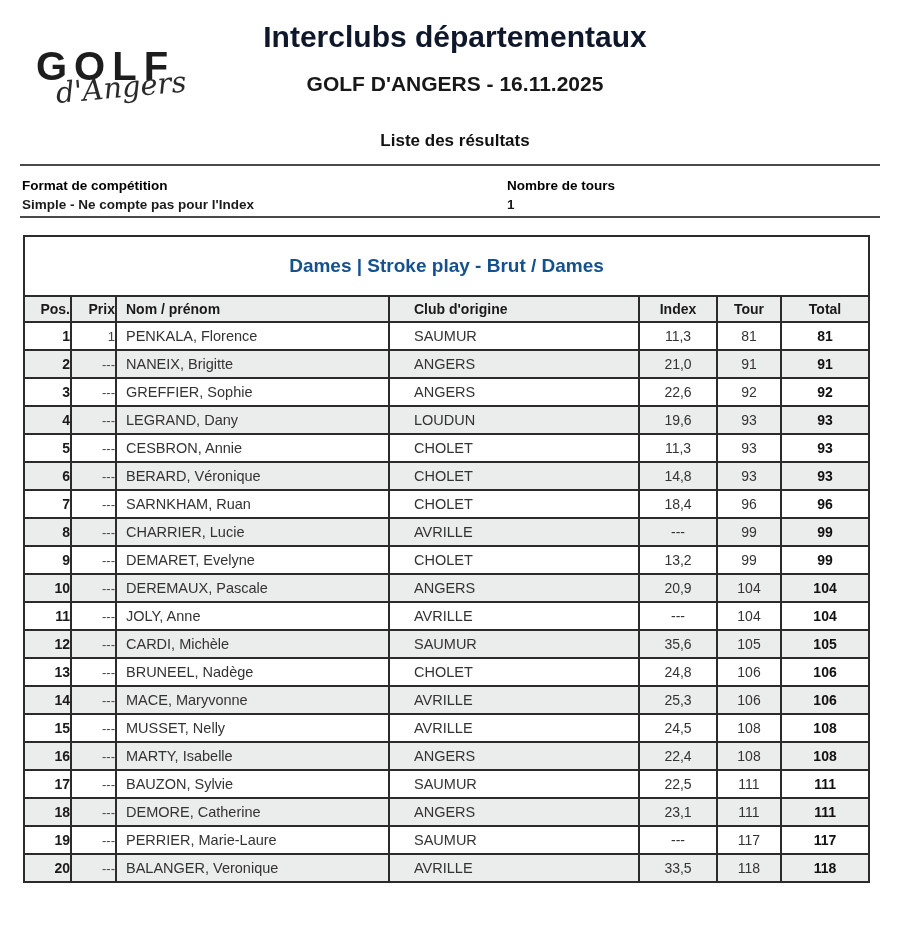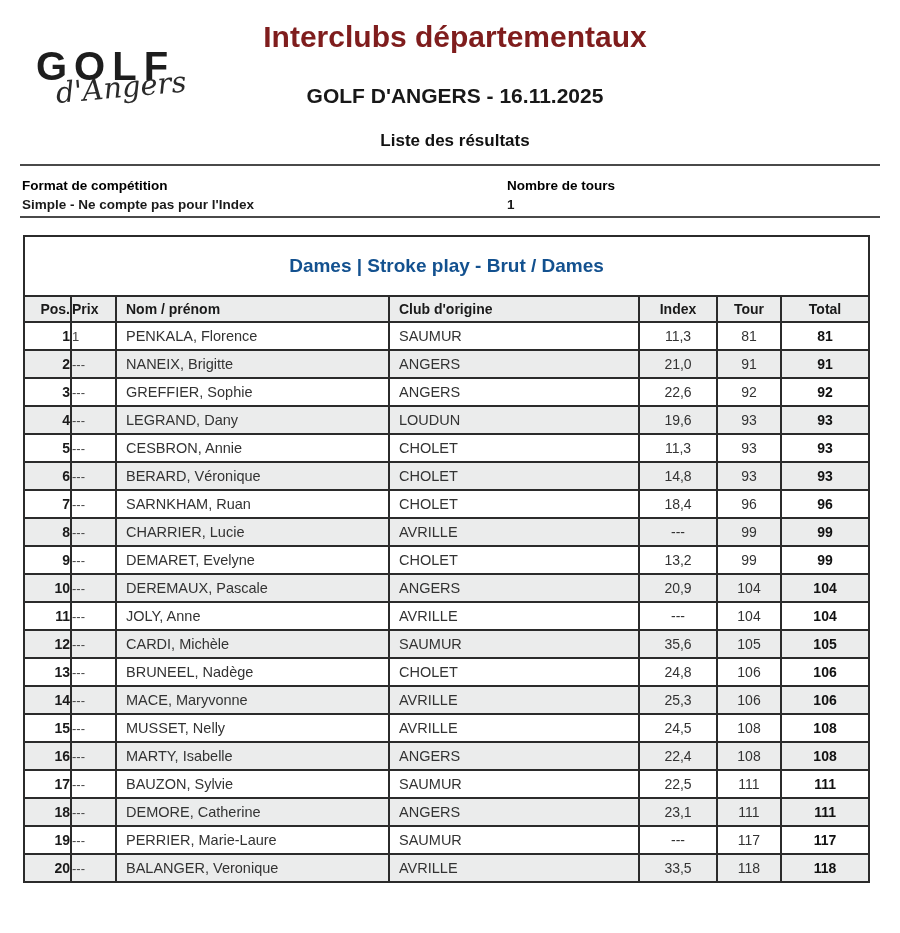--- a/index.html
+++ b/index.html
@@ -14,22 +14,22 @@
   .logo-golf {
     font-size:40px; font-weight:bold; letter-spacing:7px;
     color:#1d1d1d; line-height:1;
   }
   .logo-script {
     font-family:"DejaVu Serif", serif; font-style:italic;
     font-size:29px; color:#2a2a2a; margin-top:-10px; margin-left:20px;
     transform:rotate(-5deg); transform-origin:left center;
   }
   .centered { position:absolute; left:10px; width:890px; text-align:center; }
-  .page-title { top:20px; font-size:30px; font-weight:bold; color:#7f1d1d; }
-  .page-subtitle { top:84px; font-size:21px; font-weight:bold; color:#181818; }
+  .page-title { top:20px; font-size:30px; font-weight:bold; color:#0f172a; }
+  .page-subtitle { top:72px; font-size:21px; font-weight:bold; color:#181818; }
   .list-label { top:131px; font-size:17px; font-weight:bold; color:#111; }
 
   .hr { position:absolute; left:20px; width:860px; height:2px; background:#4a4a4a; }
   .hr1 { top:164px; } .hr2 { top:216px; }
 
   
   .info-block { position:absolute; top:176px; }
   .info-left  { left:22px; }
   .info-right { left:507px; }
   .info-label { color:#000000; font-size:13.5px; font-weight:bold; line-height:19px; }
@@ -45,23 +45,23 @@
     height:60px; background:#fff; text-align:center;
     font-size:19px; font-weight:bold; color:#13518f;
   }
   tr.cols th {
     height:26px; background:#ebecec; font-size:14px; font-weight:bold; color:#1a1a1a;
   }
   tbody td { height:28px; font-size:14px; color:#333; background:#fff; }
   tbody tr:nth-child(even) td { background:#ebecec; }
 
   .col-pos   { text-align:right; }
-  .col-prix  { text-align:left; }
+  .col-prix  { text-align:right; }
   .col-name  { text-align:left; padding-left:9px; }
-  .col-club  { text-align:left; padding-left:9px; }
+  .col-club  { text-align:left; padding-left:24px; }
   .col-index { text-align:center; }
   .col-tour  { text-align:center; }
   .col-total { text-align:center; }
 
   tbody td.col-pos   { font-weight:bold; color:#1a1a1a; }
   tbody td.col-prix  { color:#444; font-size:13px; }
   tbody td.col-name, tbody td.col-club { font-size:14.5px; }
   tbody td.col-total { font-weight:bold; color:#111; }
 </style>
 </head>

